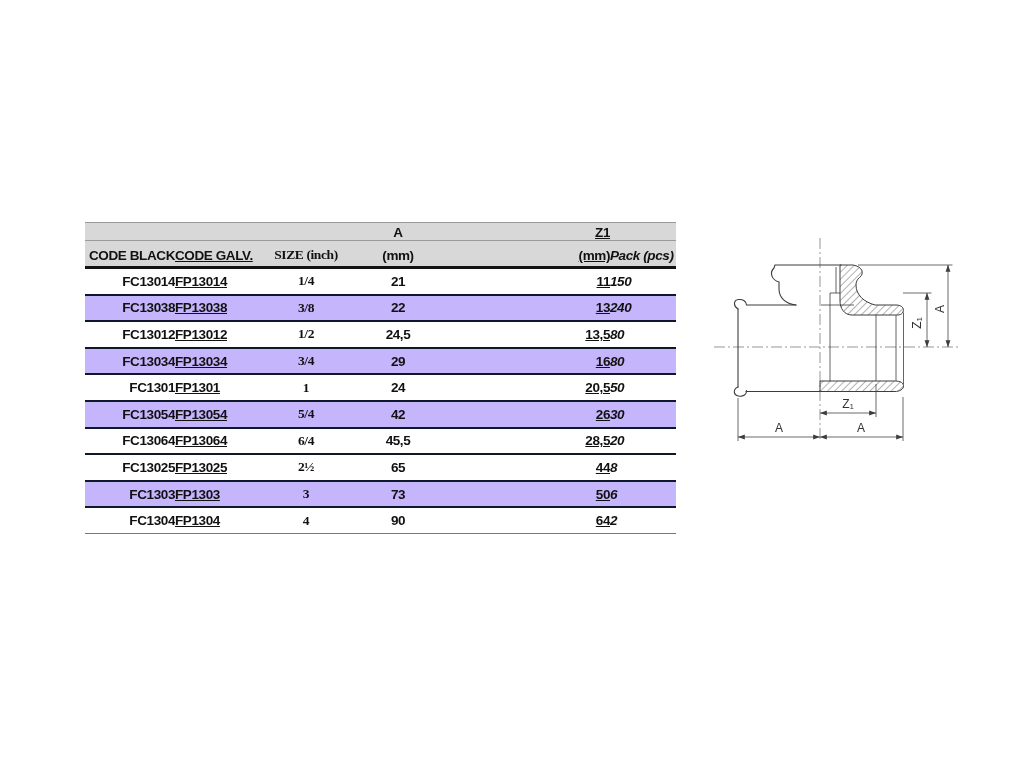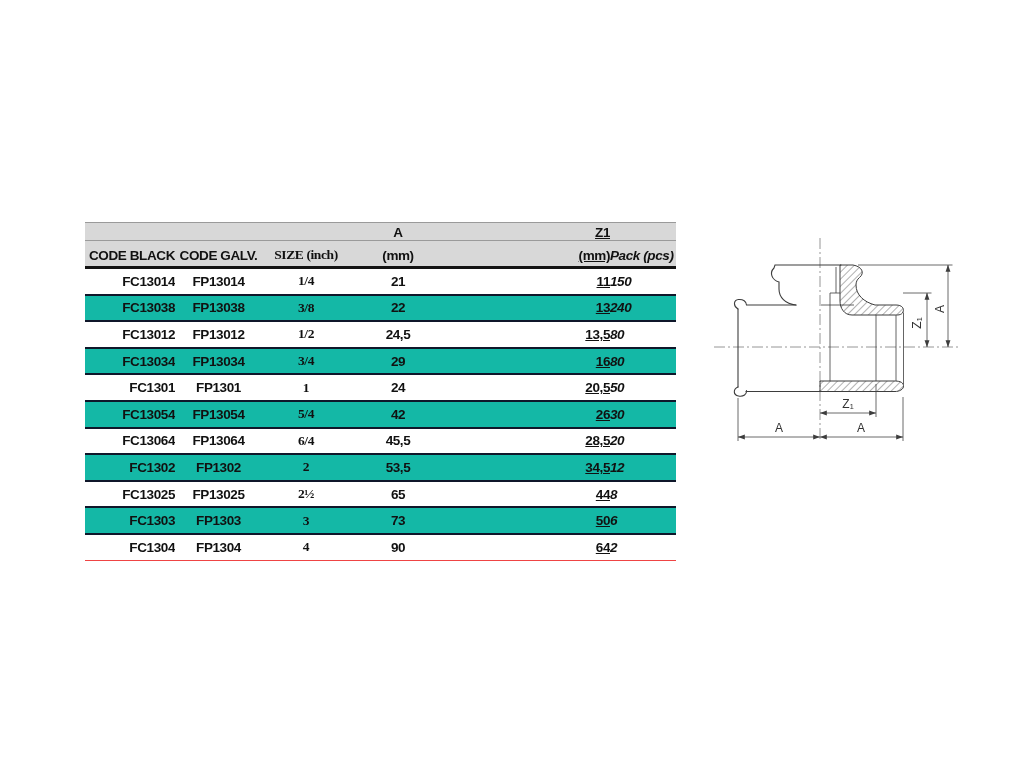--- a/index.html
+++ b/index.html
@@ -10,23 +10,23 @@
   table.spec th, table.spec td{
      font-weight:bold;font-size:13.5px;letter-spacing:-0.4px;
      padding:0;white-space:nowrap;overflow:hidden;}
   thead tr.h1 th{height:17px;vertical-align:bottom;}
   thead tr.h2 th{height:22px;vertical-align:bottom;padding-bottom:3px;}
   thead th{background:#d8d8d8;border-top:1px solid #9a9a9a;}
   thead tr.h2 th{border-bottom:3px solid #131313;}
   tbody td{height:24.6px;vertical-align:middle;}
   tbody tr{border-bottom:2px solid #0f172a;}
   tbody tr:last-child{border-bottom:1px solid #ef4444;}
-  tbody tr.stripe{background:#14b8a6;}
+  tbody tr.stripe{background:#c4b5fd;}
   .c0{text-align:right;padding-left:5px;margin-left:19px;}
-  .c1{text-align:center;padding-left:3px;}
+  .c1{text-align:left;padding-left:3px;text-decoration:underline;}
   .c2{text-align:center;font-family:Liberation Serif, serif;}
   .c3{text-align:center;}
   .c4{text-align:right;padding-right:22px;text-decoration:underline;}
   .c5{text-align:left;font-style:italic;}
   .draw-wrap{position:absolute;left:700px;top:228px;width:324px;height:240px;}
   svg text{font-family:"Liberation Sans",sans-serif;font-size:12px;fill:#333;}
 </style>
 </head>
 <body>
 
@@ -110,28 +110,20 @@
             <td class="c5">30</td>
           </tr>
           <tr>
             <td class="c0">FC13064</td>
             <td class="c1">FP13064</td>
             <td class="c2">6/4</td>
             <td class="c3">45,5</td>
             <td class="c4">28,5</td>
             <td class="c5">20</td>
           </tr>
-          <tr class="stripe">
-            <td class="c0">FC1302</td>
-            <td class="c1">FP1302</td>
-            <td class="c2">2</td>
-            <td class="c3">53,5</td>
-            <td class="c4">34,5</td>
-            <td class="c5">12</td>
-          </tr>
           <tr>
             <td class="c0">FC13025</td>
             <td class="c1">FP13025</td>
             <td class="c2">2½</td>
             <td class="c3">65</td>
             <td class="c4">44</td>
             <td class="c5">8</td>
           </tr>
           <tr class="stripe">
             <td class="c0">FC1303</td>

